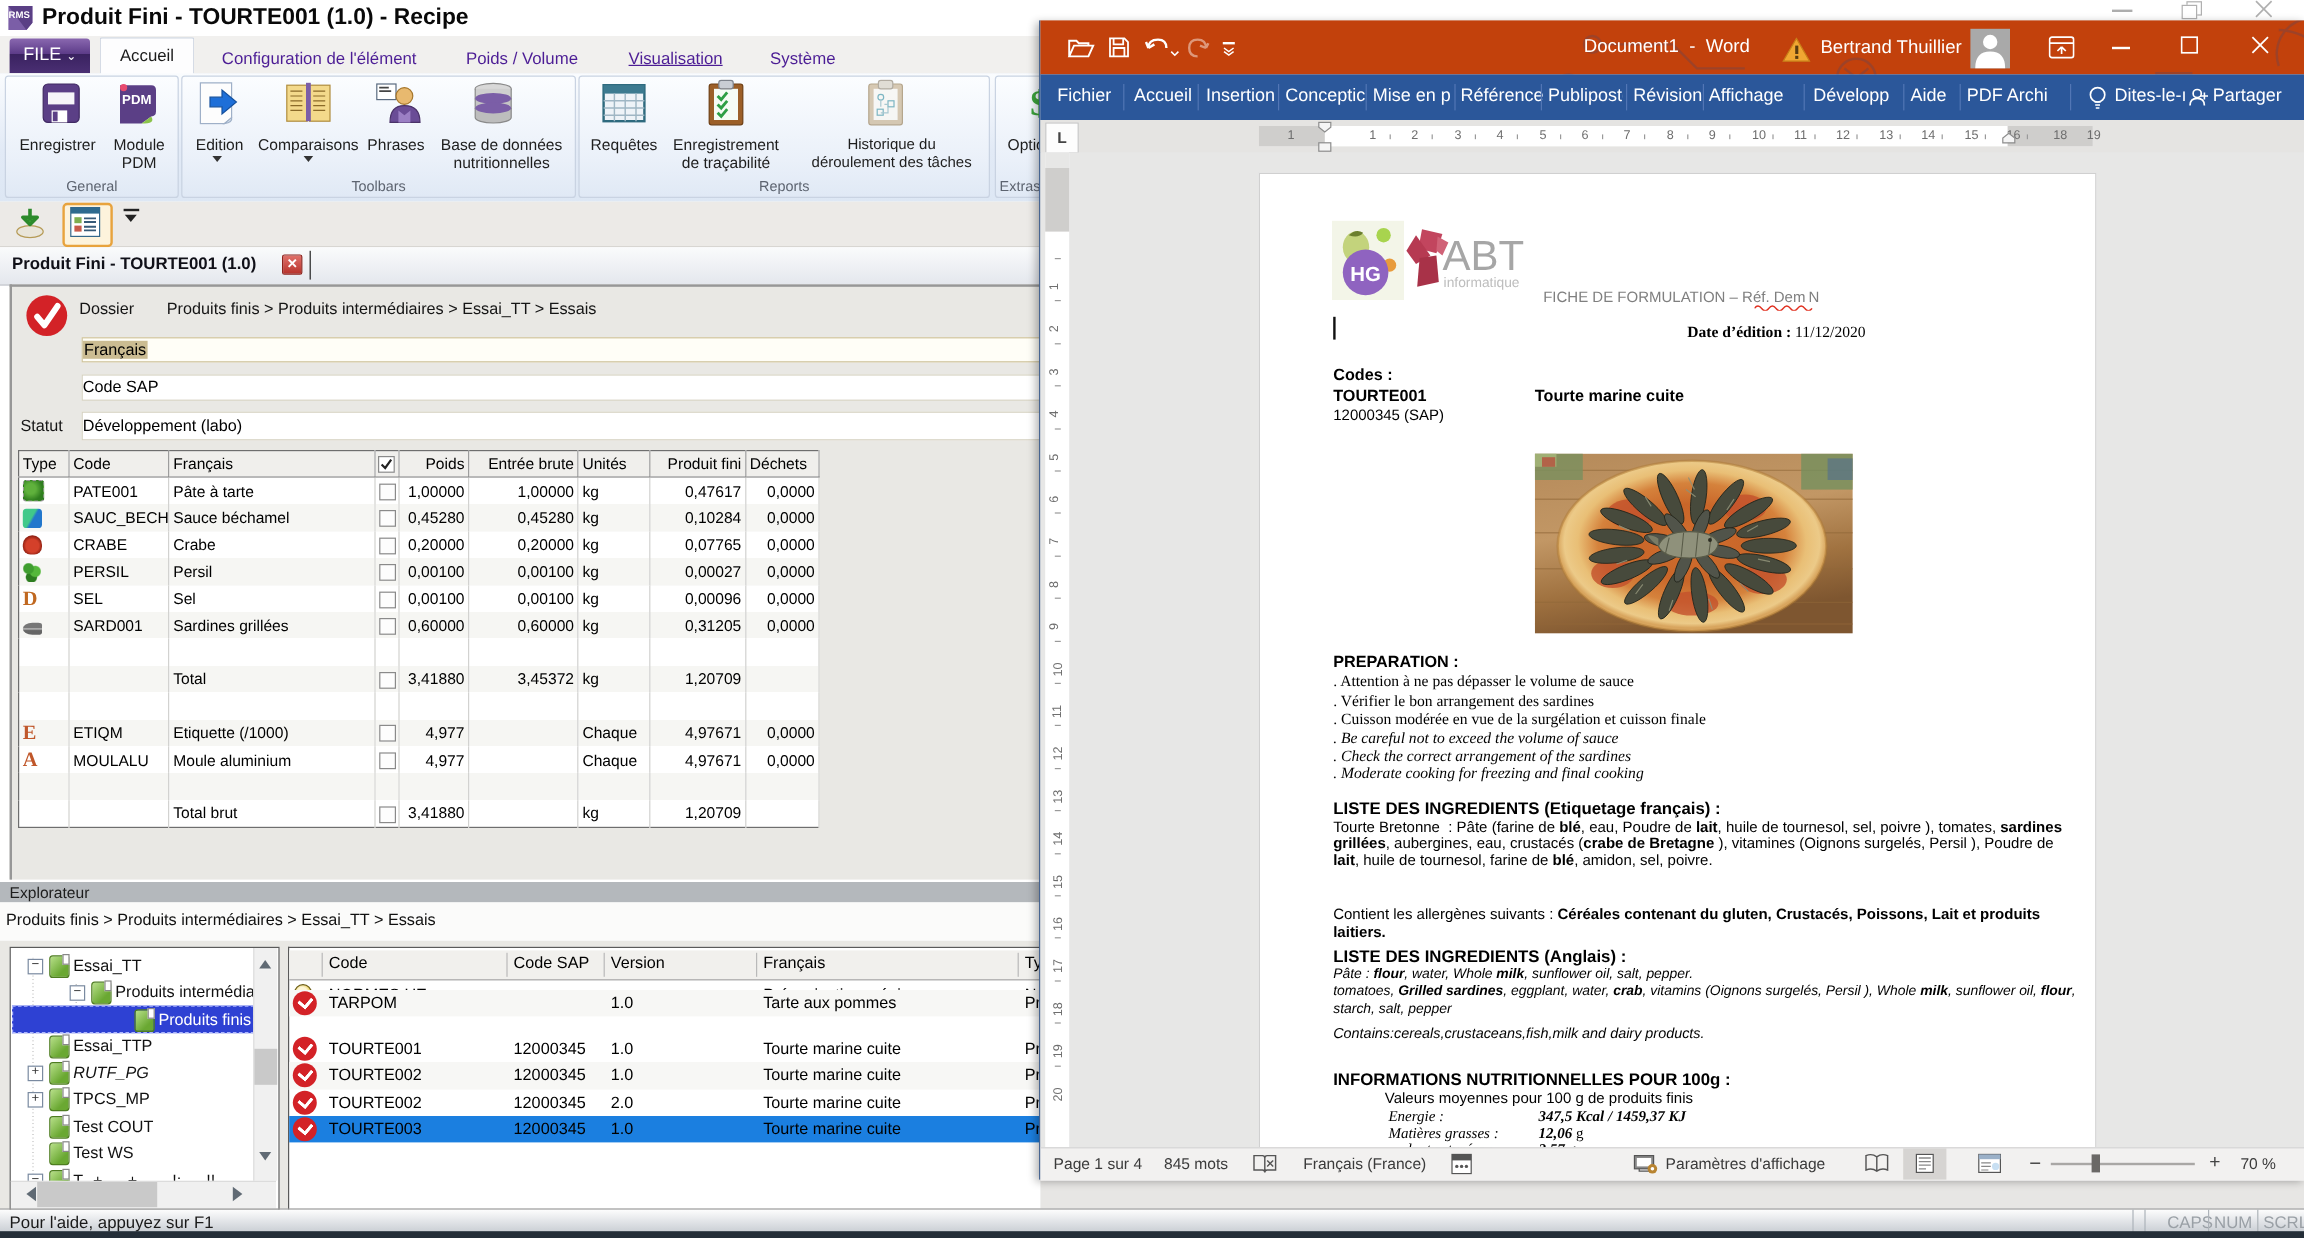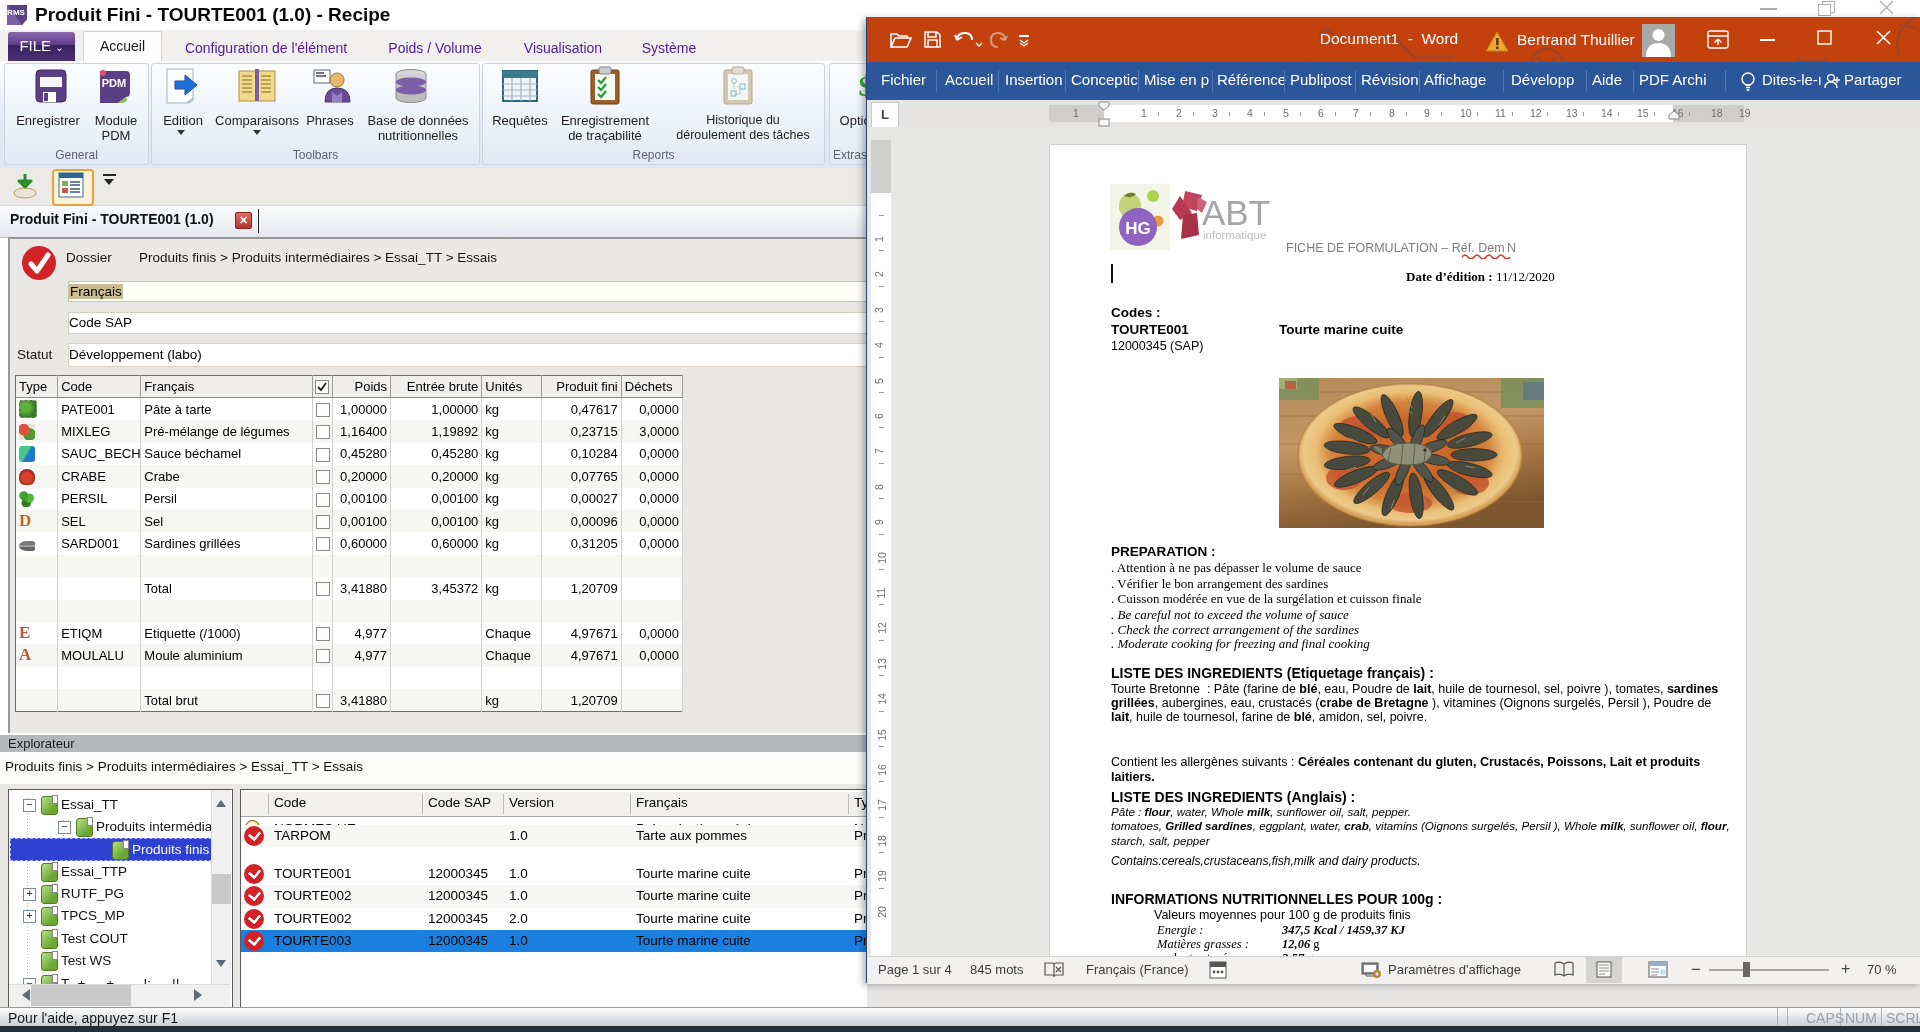--- a/index.html
+++ b/index.html
@@ -89,21 +89,21 @@
     <div class="abs" style="left:1818px;top:4px;width:11px;height:10px;border:1.3px solid #b0b0b0;background:#fff;"></div>
     <svg class="abs" style="left:1878px;top:0px" width="17" height="15">
         <path d="M2 1 L15 14 M15 1 L2 14" stroke="#b0b0b0" stroke-width="1.4"></path>
       </svg>
   </div>
   <div class="abs" id="rtabrow">
     <div class="abs" style="left:8px;top:2px;width:67px;height:29px;background:linear-gradient(#8a68b0,#5c3b88 45%,#3a2260 46%,#4a2f73);border-radius:3px 3px 0 0;color:#fff;font-size:15px;text-align:center;line-height:28px;">FILE&nbsp;<span style="font-size:10px;">⌄</span></div>
     <div class="abs" style="left:83px;top:1px;width:77px;height:30px;background:#fdfdfe;border:1px solid #ccd4e0;border-bottom:none;border-radius:2px 2px 0 0;text-align:center;line-height:28px;font-size:14px;color:#1a1a1a;">Accueil</div>
     <div class="rtab" style="left:170px;width:192px;">Configuration de l'élément</div>
     <div class="rtab" style="left:372px;width:126px;">Poids / Volume</div>
-    <div class="rtab" style="left:508px;width:110px;">Visualisation</div>
+    <div class="rtab" style="left:508px;width:110px;text-decoration:underline;">Visualisation</div>
     <div class="rtab" style="left:628px;width:82px;">Système</div>
   </div>
   <div class="abs" id="ribbon">
     <div class="rgroup" style="left:4px;width:143px;">
       <div class="rglabel">General</div>
       <svg class="abs" style="left:28px;top:4px" width="36" height="36" viewBox="0 0 36 36">
         <rect x="3" y="2" width="30" height="32" rx="4" fill="#5b3f86" stroke="#402a63"></rect>
         <rect x="7" y="9" width="22" height="10" fill="#fff" opacity="0.95"></rect>
         <rect x="10" y="24" width="13" height="10" fill="#fff"></rect>
         <rect x="11" y="25" width="4" height="8" fill="#5b3f86"></rect>
@@ -256,31 +256,20 @@
             <td>PATE001</td>
             <td>Pâte à tarte</td>
             <td><span class="cb"></span></td>
             <td class="num">1,00000</td>
             <td class="num">1,00000</td>
             <td>kg</td>
             <td class="num">0,47617</td>
             <td class="num">0,0000</td>
           </tr>
       <tr>
-            <td><span class="ticon" id="ic-mix"></span></td>
-            <td>MIXLEG</td>
-            <td>Pré-mélange de légumes</td>
-            <td><span class="cb"></span></td>
-            <td class="num">1,16400</td>
-            <td class="num">1,19892</td>
-            <td>kg</td>
-            <td class="num">0,23715</td>
-            <td class="num">3,0000</td>
-          </tr>
-      <tr>
             <td><span class="ticon" id="ic-sauce"></span></td>
             <td>SAUC_BECH</td>
             <td>Sauce béchamel</td>
             <td><span class="cb"></span></td>
             <td class="num">0,45280</td>
             <td class="num">0,45280</td>
             <td>kg</td>
             <td class="num">0,10284</td>
             <td class="num">0,0000</td>
           </tr>
@@ -429,21 +418,21 @@
         <span class="gbook" style="left:101px;"></span>
         <span class="tlab" style="left:121px;color:#fff;">Produits finis</span>
       </div>
     <div class="trow" style="top:71px;">
         <span class="gbook" style="left:31px;"></span>
         <span class="tlab" style="left:51px;">Essai_TTP</span>
       </div>
     <div class="trow" style="top:93px;">
         <span class="tbox" style="left:13px;">+</span>
         <span class="gbook" style="left:31px;"></span>
-        <span class="tlab" style="left:51px;">RUTF_PG</span>
+        <span class="tlab" style="left:51px;font-style:italic;">RUTF_PG</span>
       </div>
     <div class="trow" style="top:115px;">
         <span class="tbox" style="left:13px;">+</span>
         <span class="gbook" style="left:31px;"></span>
         <span class="tlab" style="left:51px;">TPCS_MP</span>
       </div>
     <div class="trow" style="top:138px;">
         <span class="gbook" style="left:31px;"></span>
         <span class="tlab" style="left:51px;">Test COUT</span>
       </div>

